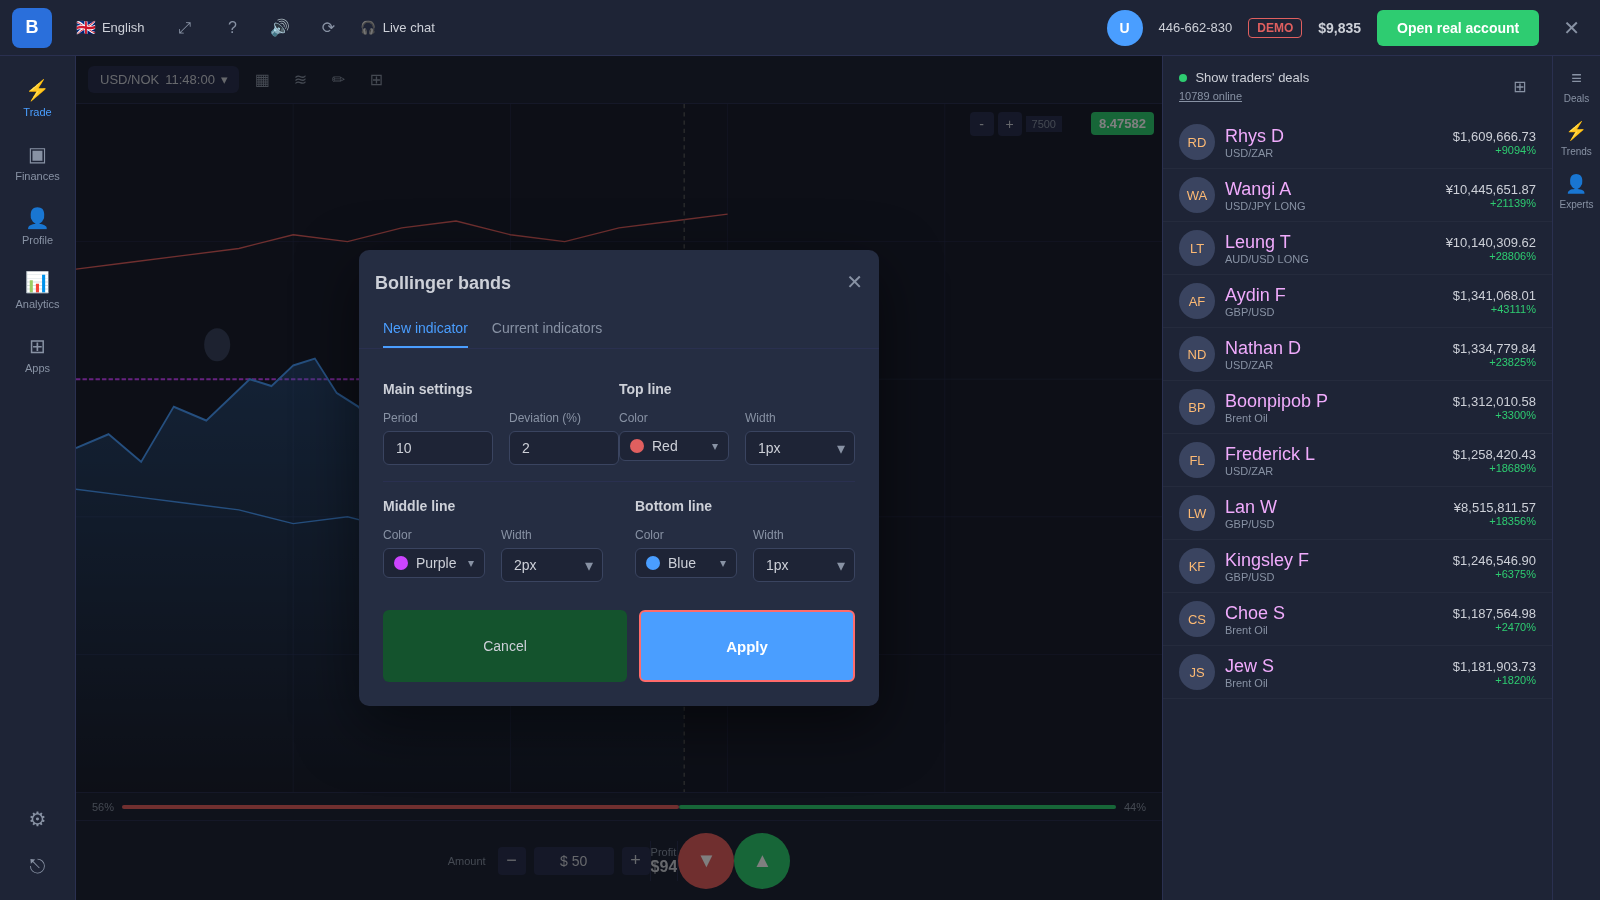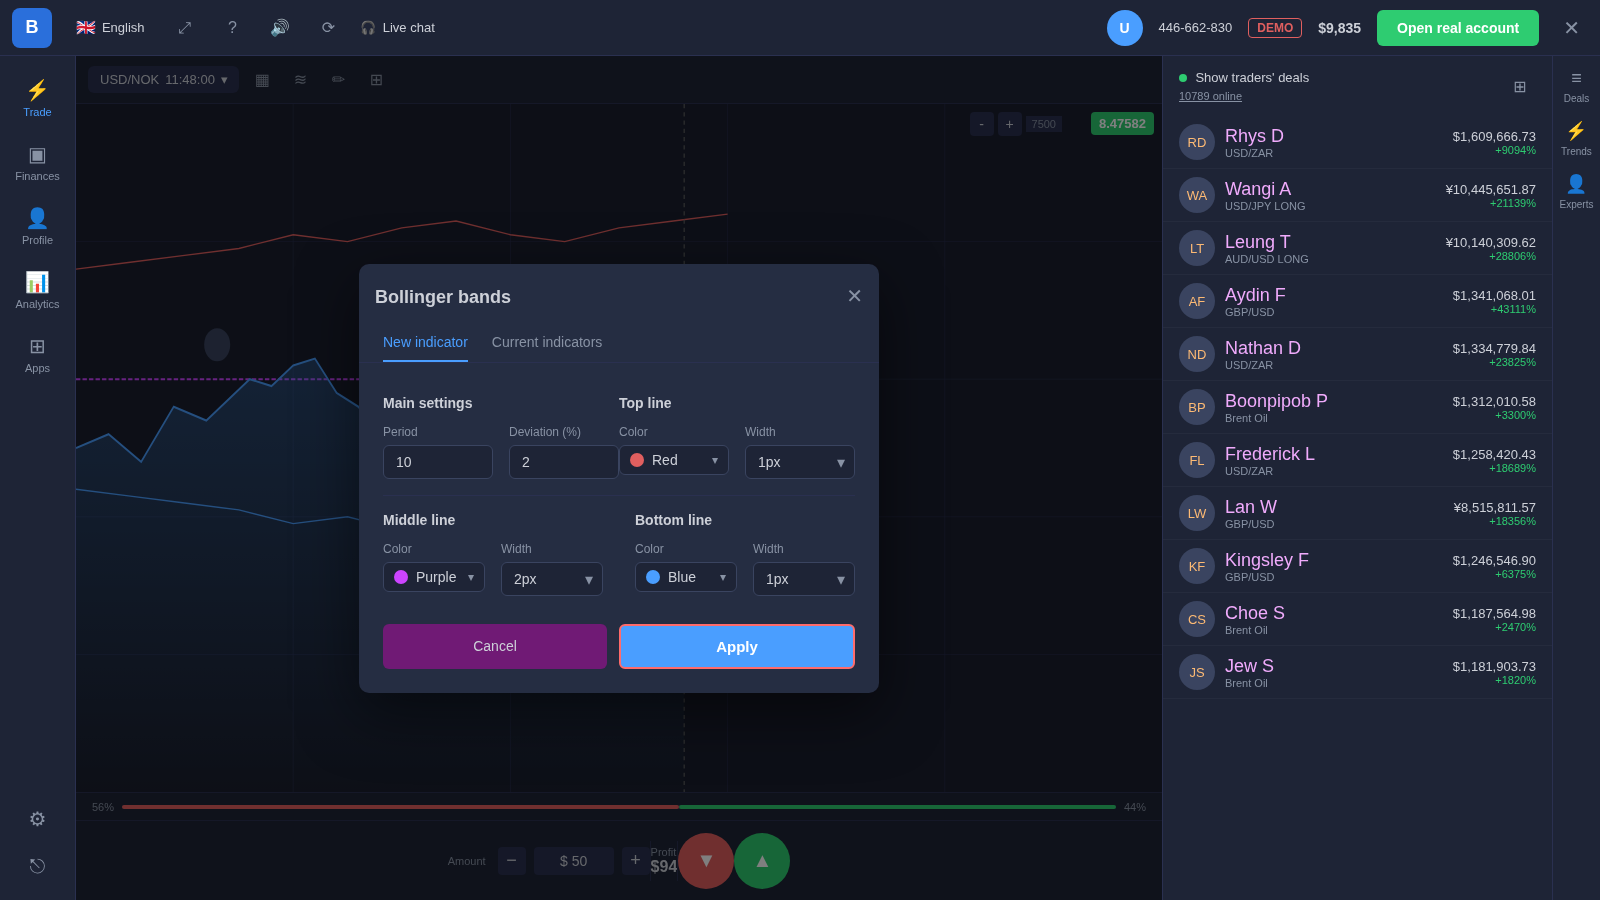--- a/index.html
+++ b/index.html
@@ -92,21 +92,21 @@
     .select-wrapper { position: relative; flex: 1; }
     .select-wrapper::after { content: '▾'; position: absolute; right: 10px; top: 50%; transform: translateY(-50%); color: #8892a4; pointer-events: none; }
     .color-select { display: flex; align-items: center; gap: 8px; background: #1e2436; border: 1px solid #3a4460; border-radius: 6px; padding: 6px 10px; cursor: pointer; }
     .color-dot-red { width: 14px; height: 14px; background: #e05f5f; border-radius: 50%; flex-shrink: 0; }
     .color-dot-purple { width: 14px; height: 14px; background: #cc44ff; border-radius: 50%; flex-shrink: 0; }
     .color-dot-blue { width: 14px; height: 14px; background: #4a9eff; border-radius: 50%; flex-shrink: 0; }
     .color-label { font-size: 14px; color: #cdd0d8; flex: 1; }
     .color-arrow { color: #8892a4; font-size: 12px; }
     .settings-divider { height: 1px; background: #2a3050; margin: 16px 0; }
     .modal-footer { display: flex; gap: 12px; padding: 0 24px 24px; }
-    .cancel-btn { flex: 1; background: #701a75; border: none; color: #cdd0d8; padding: 8px; border-radius: 6px; font-size: 14px; cursor: pointer; }
+    .cancel-btn { flex: 1; background: #14532d; border: none; color: #cdd0d8; padding: 28px; border-radius: 6px; font-size: 14px; cursor: pointer; }
     .apply-btn { flex: 1; background: #4a9eff; border: 2px solid #ff6b6b; color: white; padding: 12px; border-radius: 6px; font-size: 15px; font-weight: 600; cursor: pointer; }
     .section-half { flex: 1; }
   </style>
 </head>
 <body>
 
 <div class="header">
   <div class="logo">B</div>
   <div class="lang-btn">
     <span class="flag">🇬🇧</span>

